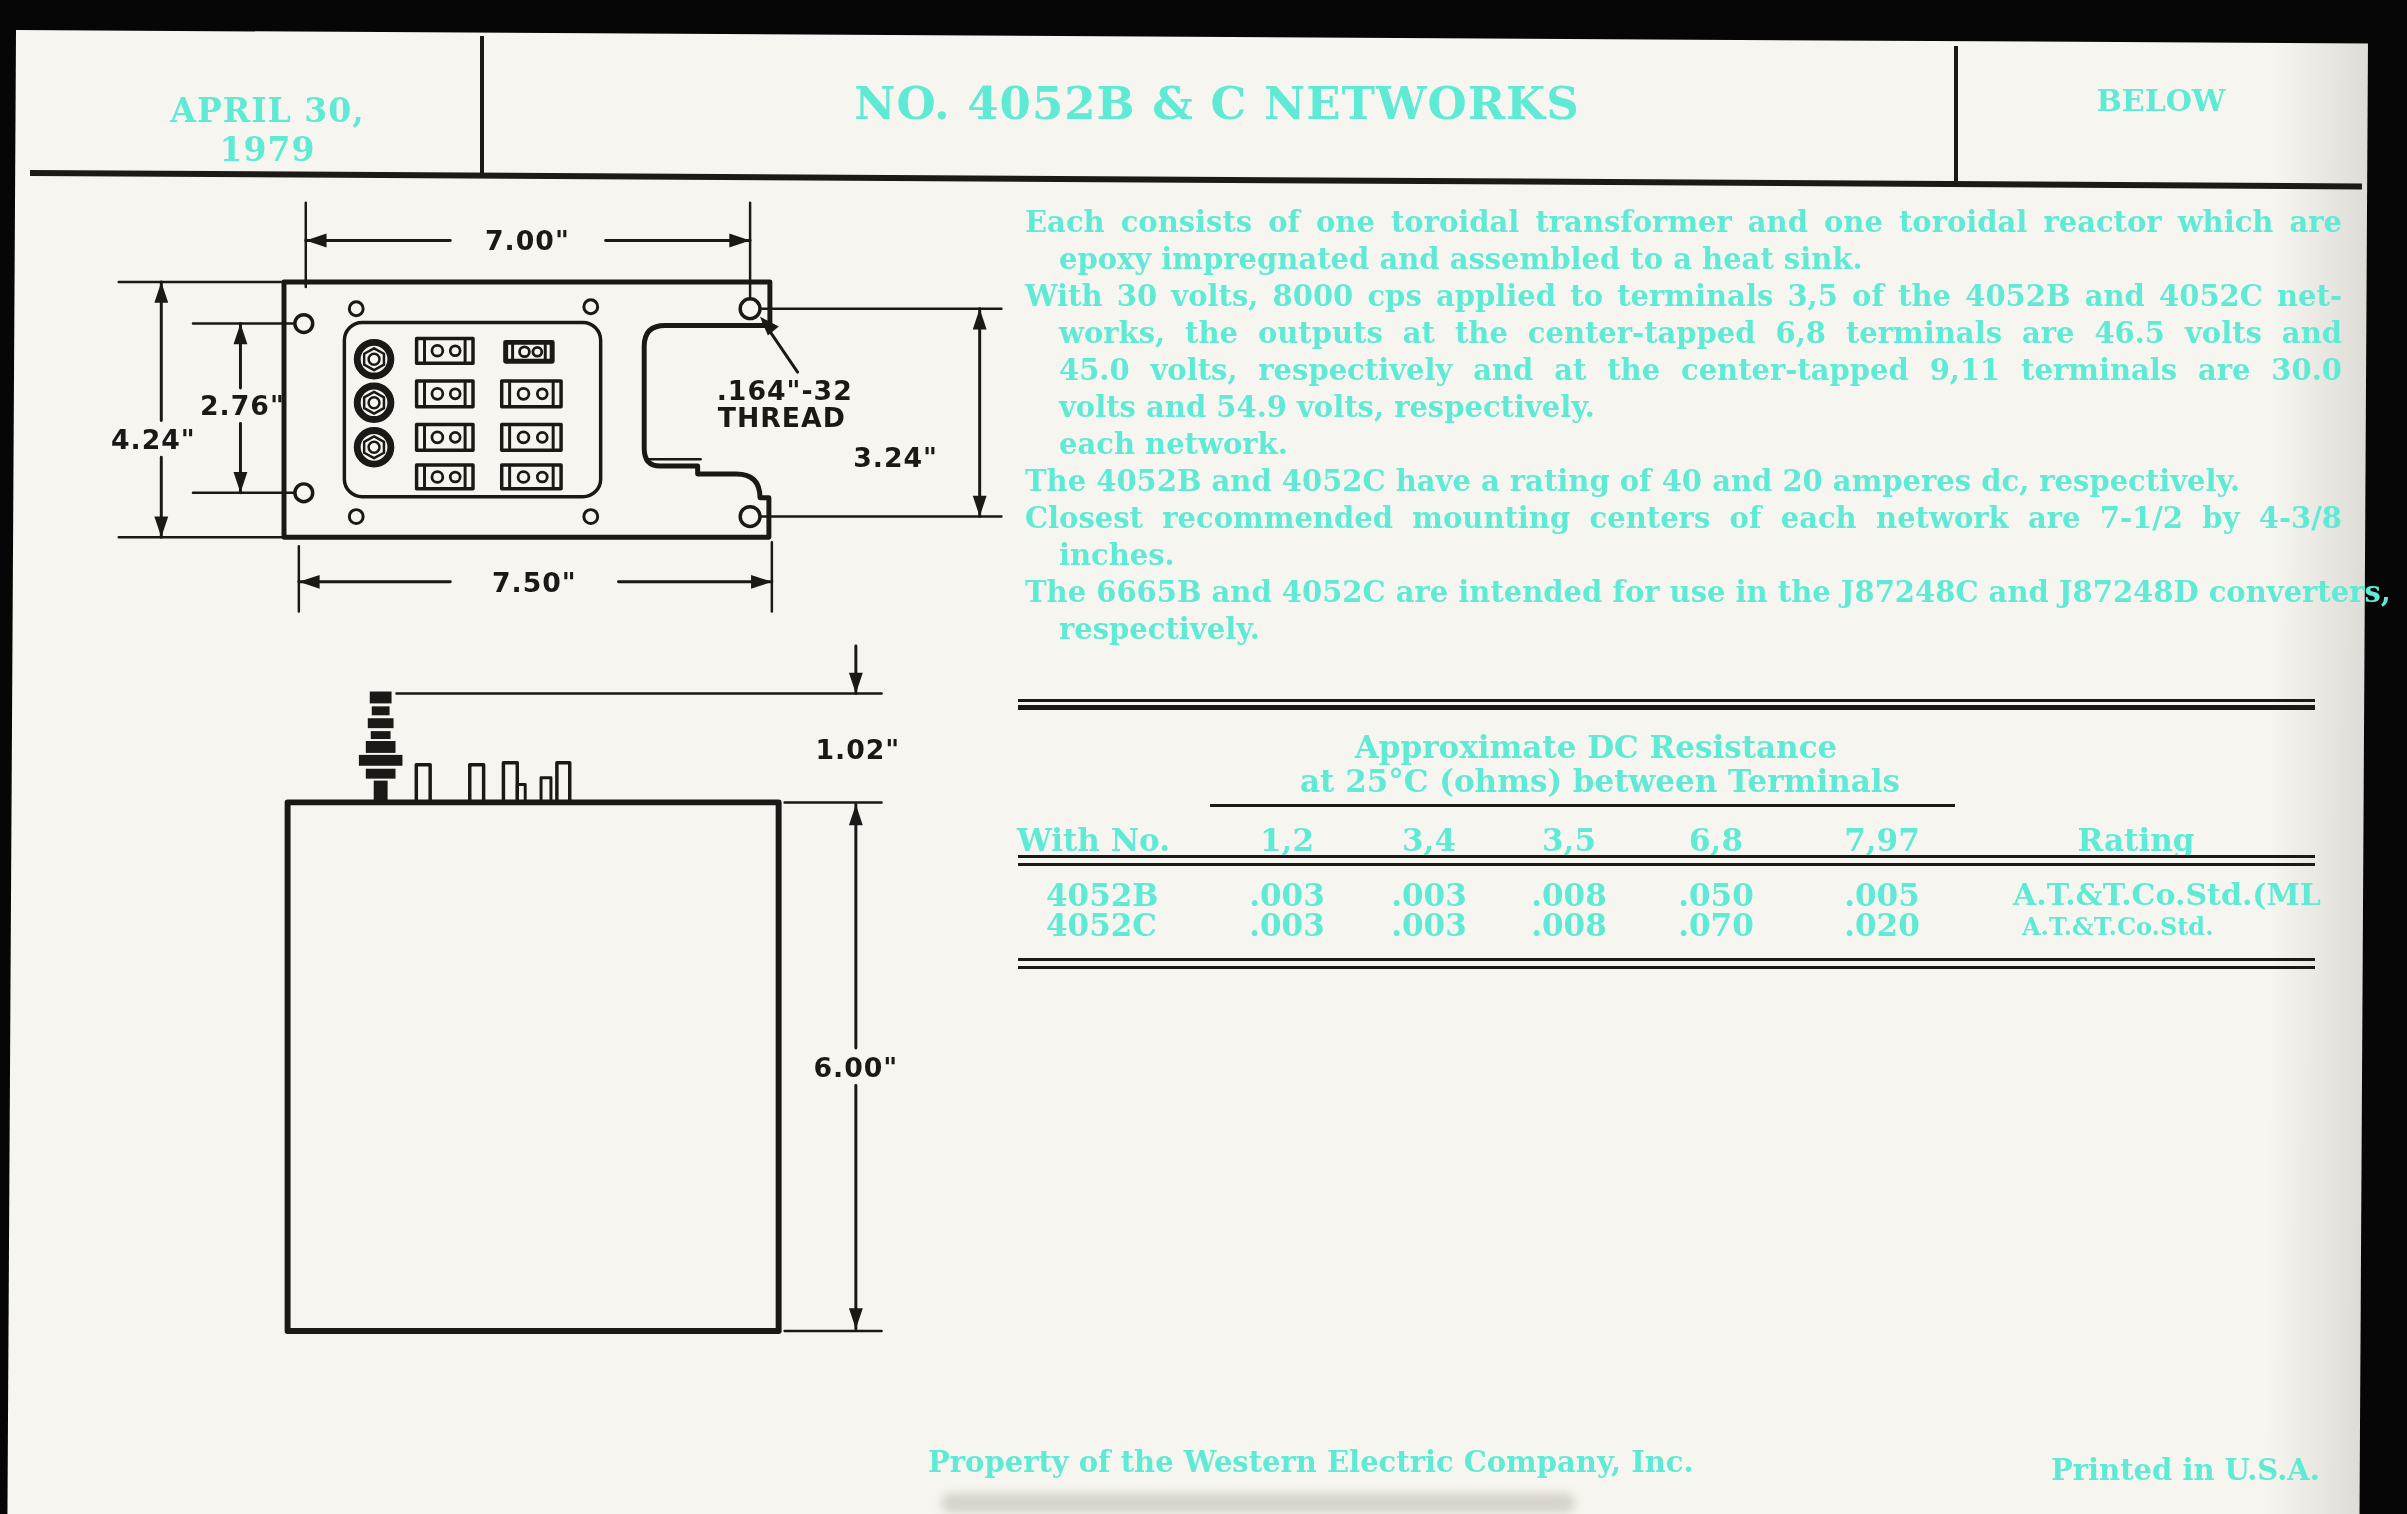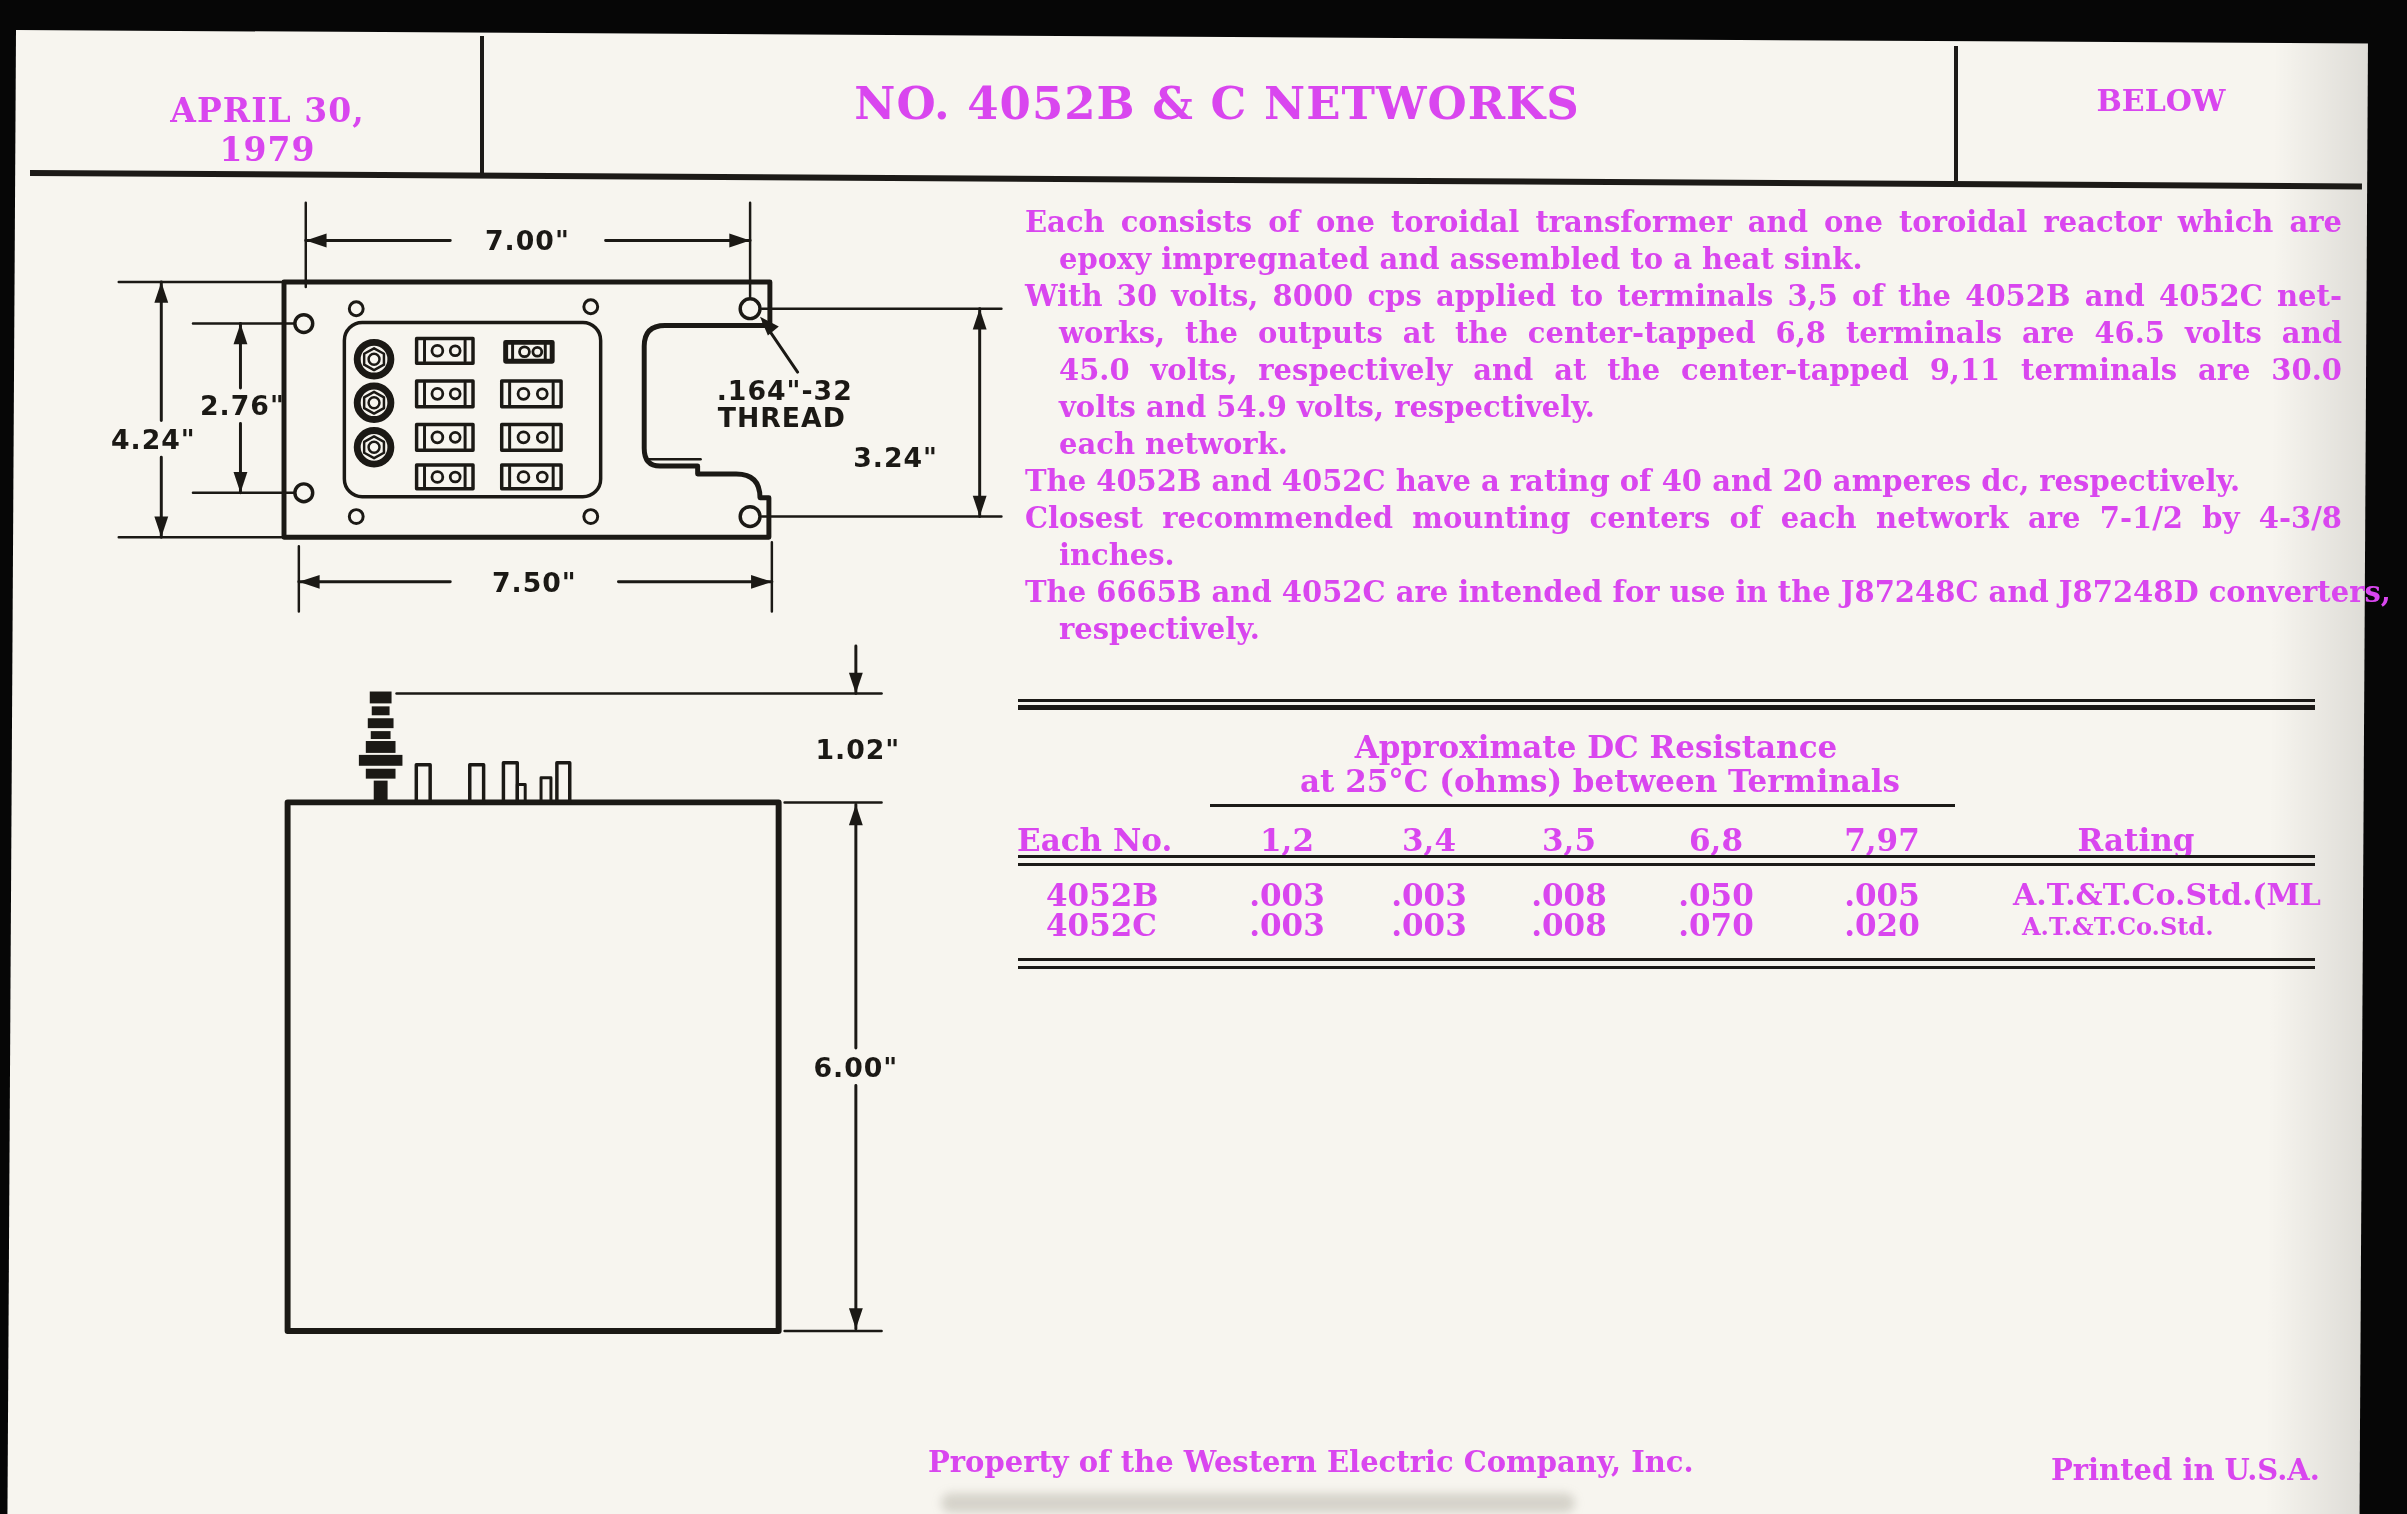--- a/index.html
+++ b/index.html
@@ -1,17 +1,17 @@
 <!DOCTYPE html>
 <html><head>
 <meta charset="utf-8">
 <style>
   html,body{margin:0;padding:0;background:#060606;}
   #stage{position:relative;width:2408px;height:1515px;overflow:hidden;background:#060606;
-         font-family:"DejaVu Serif",serif;color:#d946ef;}
+         font-family:"DejaVu Serif",serif;color:#5eead4;}
   #paper{position:absolute;left:16px;top:30px;width:2352px;height:1505px;background:#f7f5ef;
          transform:rotate(0.33deg);transform-origin:top left;}
   #paper:after{content:"";position:absolute;inset:0;
          background:linear-gradient(to right, rgba(0,0,0,0) 96%, rgba(0,0,0,0.10));}
   #content{position:absolute;inset:0;}
   .abs{position:absolute;}
   
   .hdate{left:119px;top:91px;width:297px;text-align:center;font-size:33px;font-weight:bold;letter-spacing:1px;}
   .htitle{left:480px;top:77px;width:1474px;text-align:center;font-size:45px;font-weight:bold;letter-spacing:1px;}
   .hratings{left:1954px;top:83px;width:414px;text-align:center;font-size:30px;font-weight:bold;line-height:36px;}
@@ -83,21 +83,21 @@
     </div>
 
     <div>
       <div class="abs trule" style="left:1018px;top:699px;width:1297px;"></div>
       <div class="abs trule" style="left:1018px;top:705px;width:1297px;height:5px;"></div>
 
       <div class="tcell ctr" style="left:1596px;top:729px;">Approximate DC Resistance</div>
       <div class="tcell ctr" style="left:1600px;top:763px;">at 25°C (ohms) between Terminals</div>
       <div class="abs trule" style="left:1210px;top:804px;width:745px;"></div>
 
-      <div class="tcell" style="left:1017px;top:822px;">Each No.</div>
+      <div class="tcell" style="left:1017px;top:822px;">With No.</div>
       <div class="tcell ctr" style="left:1287px;top:822px;">1,2</div>
       <div class="tcell ctr" style="left:1429px;top:822px;">3,4</div>
       <div class="tcell ctr" style="left:1569px;top:822px;">3,5</div>
       <div class="tcell ctr" style="left:1716px;top:822px;">6,8</div>
       <div class="tcell ctr" style="left:1882px;top:822px;">7,97</div>
       <div class="tcell ctr" style="left:2136px;top:822px;">Rating</div>
 
       <div class="abs trule" style="left:1018px;top:855px;width:1297px;"></div>
       <div class="abs trule" style="left:1018px;top:863px;width:1297px;"></div>
 

